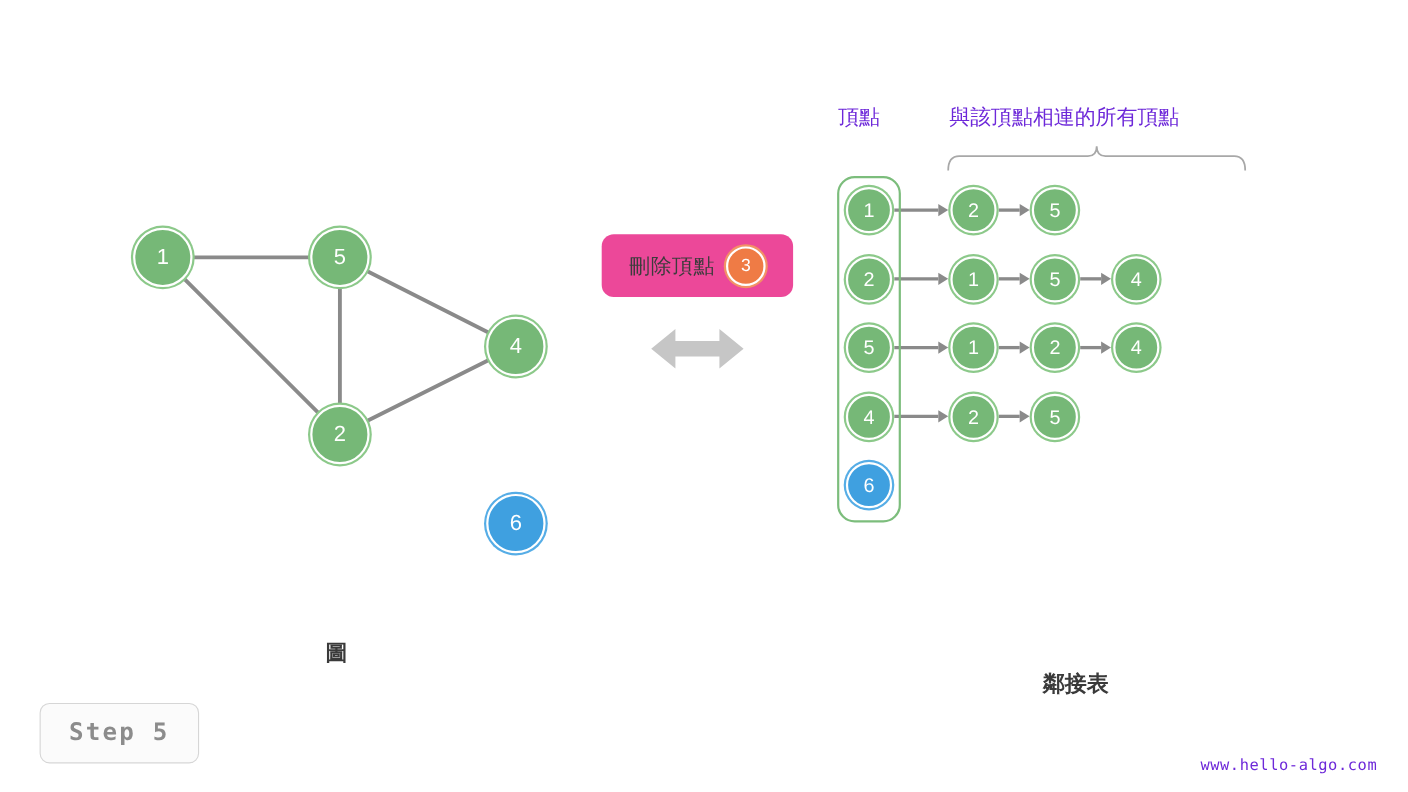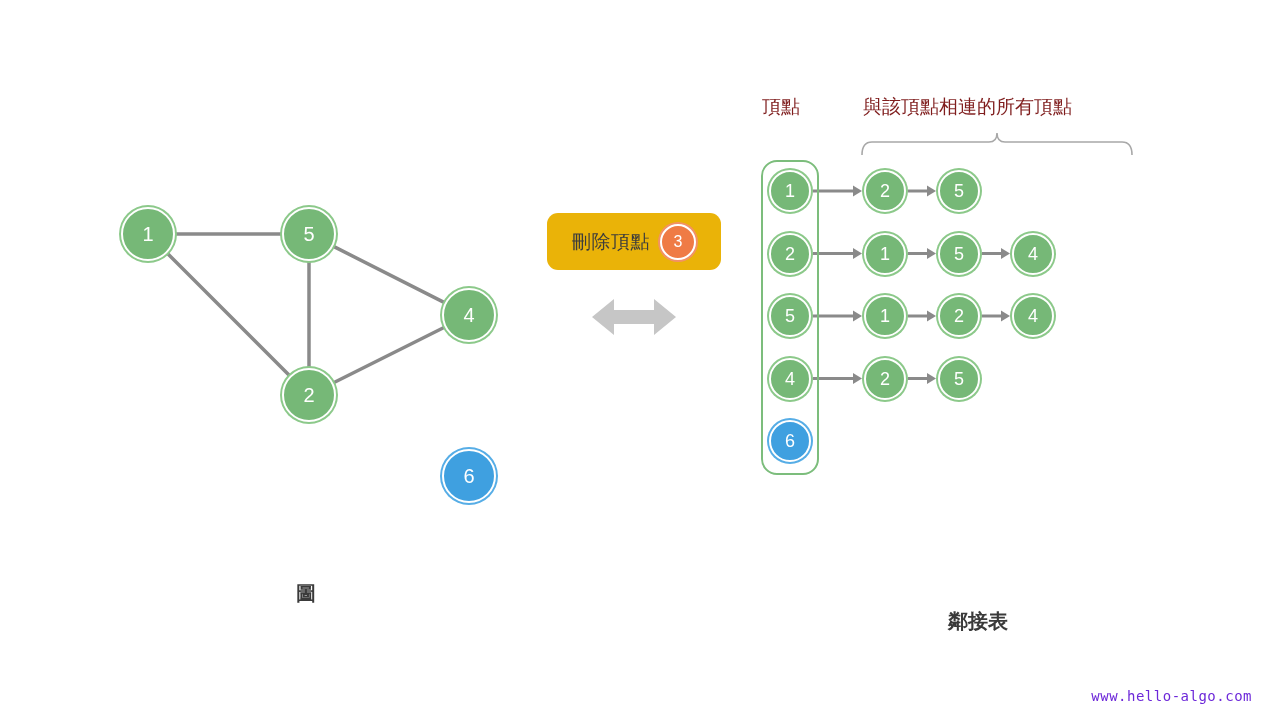--- a/index.html
+++ b/index.html
@@ -65,21 +65,21 @@
   #graph-edges { position: absolute; left: 0; top: 0; }
   .gnode { width: 54px; height: 54px; font-size: 20px; }
 
   
   #op-box {
     position: absolute;
     left: 547px;
     top: 213px;
     width: 174px;
     height: 57px;
-    background: #eab308;
+    background: #ec4899;
     border-radius: 11px;
     display: flex;
     align-items: center;
     justify-content: center;
     gap: 10px;
   }
   #op-label {
     font-size: 19px;
     color: #3c3c3c;
     letter-spacing: 0.5px;
@@ -99,21 +99,21 @@
     width: 88px;
     height: 50px;
   }
 
   
   #adj-area { position: absolute; left: 700px; top: 60px; width: 580px; height: 480px; }
 
   .col-head {
     position: absolute;
     font-size: 19px;
-    color: #7f1d1d;
+    color: #6d28d9;
     white-space: nowrap;
   }
 
   #vertex-frame {
     position: absolute;
     left: 61px;
     top: 100px;
     width: 58px;
     height: 315px;
     border: 2px solid #7cbd7c;
@@ -286,15 +286,16 @@
         </div>
         <div class="node blue anode" style="left: 69px; top: 360px;">
           <span class="lbl">6</span>
         </div>
       </div>
   </div>
 
   <div class="caption" id="caption-graph">圖</div>
   <div class="caption" id="caption-adj">鄰接表</div>
 
+  <div id="step-badge">Step 5</div>
   <div id="watermark">www.hello-algo.com</div>
 
 </div>
 
 </body></html>

